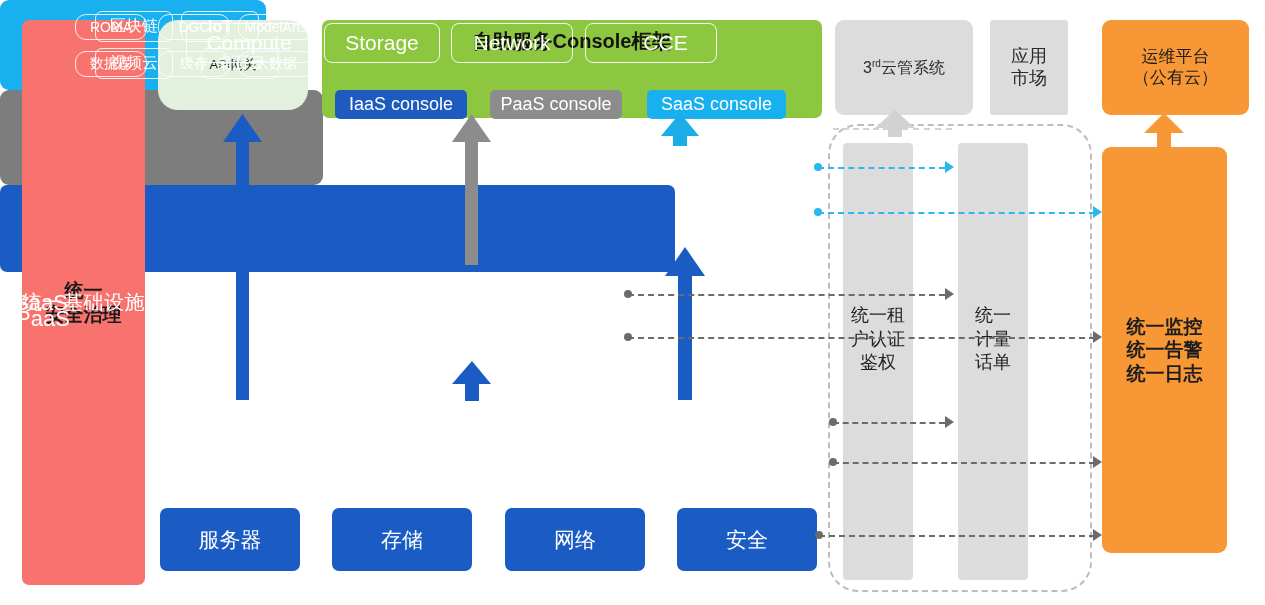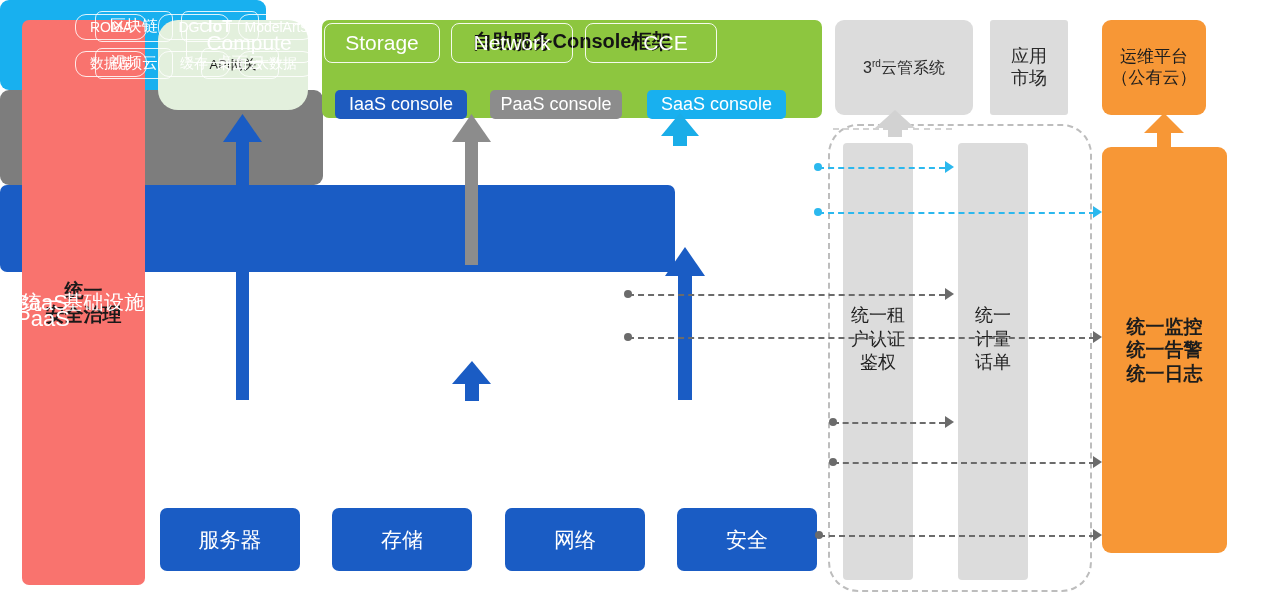--- a/index.html
+++ b/index.html
@@ -65,21 +65,21 @@
     border-radius:9px;
   }
   #third-cloud sup{ font-size:10px; vertical-align:super; }
   #app-market{
     left:990px; top:20px; width:78px; height:95px;
     background:#dcdcdc; color:#2b2b2b; font-size:18px;
     border-radius:3px;
   }
   
   #ops-head{
-    left:1102px; top:20px; width:104px; height:95px;
+    left:1102px; top:20px; width:147px; height:95px;
     background:#f79736; color:#1d1d1d; font-size:17px;
     border-radius:9px;
   }
   
   #ops-panel{
     left:1102px; top:147px; width:125px; height:406px;
     background:#f79736; color:#1d1d1d; font-size:19px; font-weight:600;
     border-radius:9px;
   }
   

